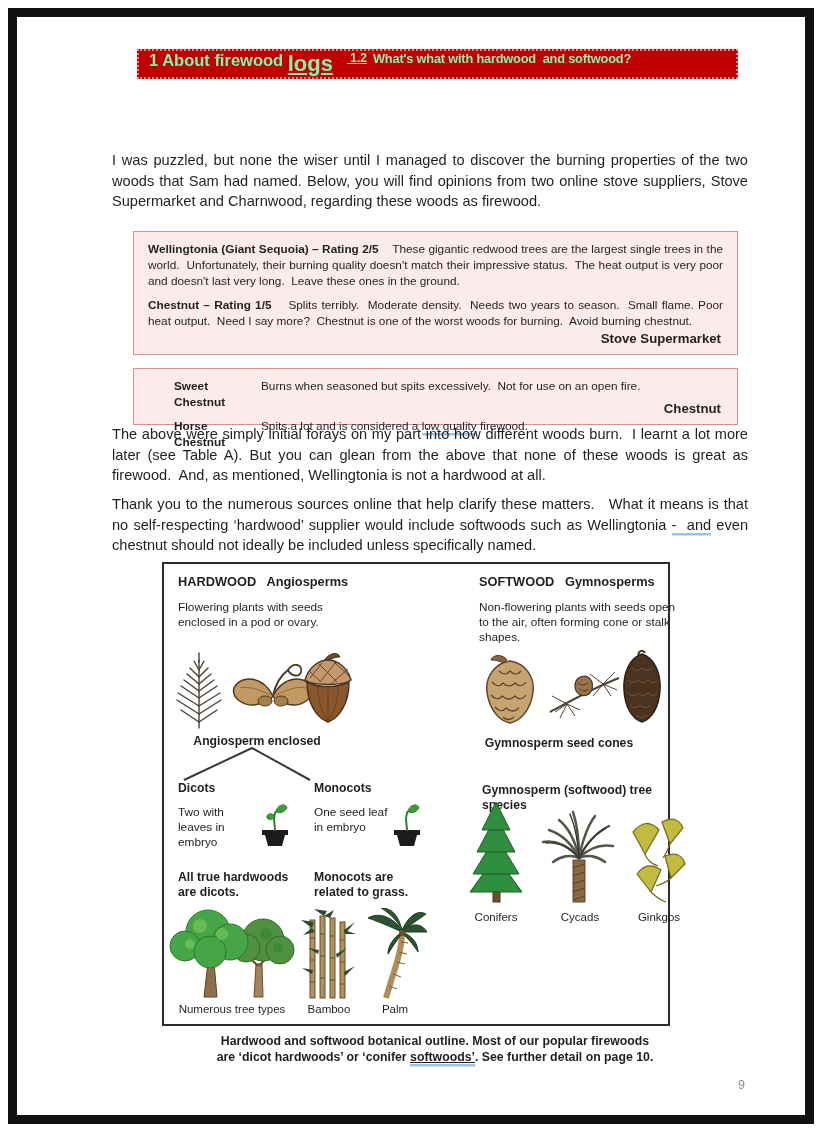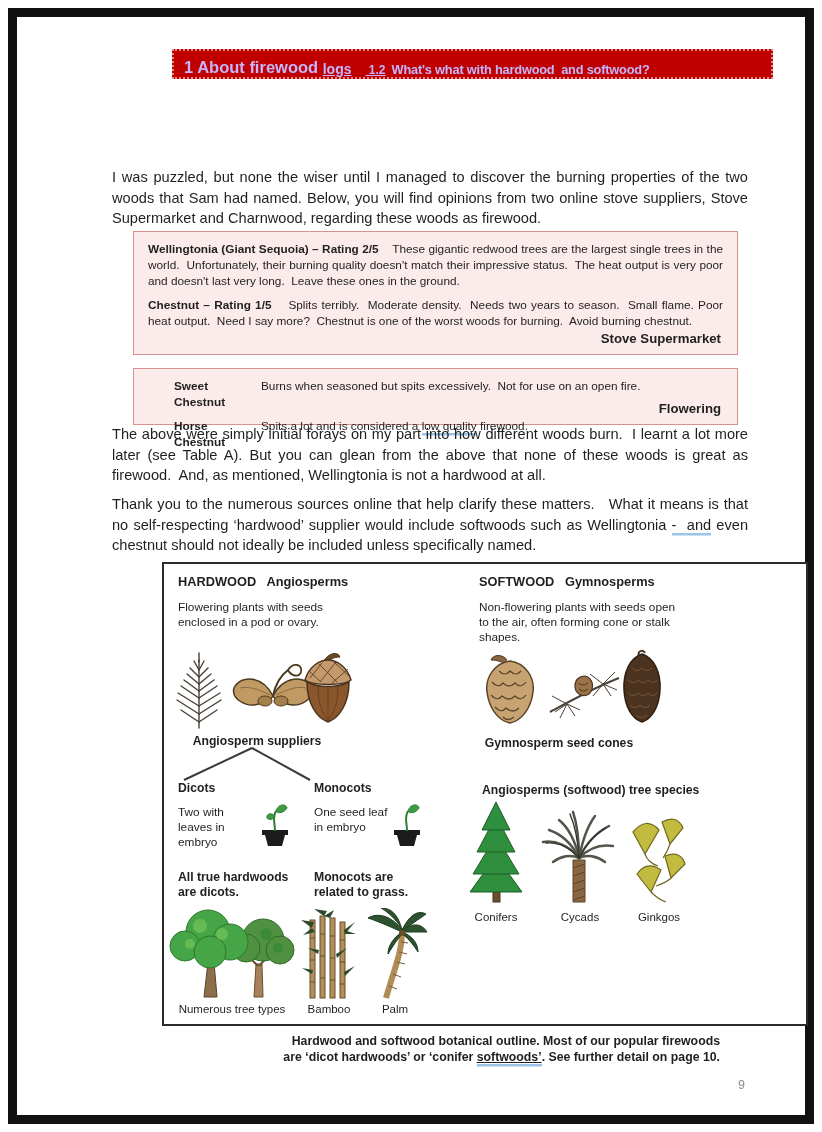--- a/index.html
+++ b/index.html
@@ -2,85 +2,85 @@
 <html><head>
 <meta charset="utf-8">
 <style>
   html,body{margin:0;padding:0;background:#ffffff;}
   .page{position:relative;width:822px;height:1132px;background:#ffffff;overflow:hidden;
         font-family:"Liberation Sans", sans-serif;color:#1f1f1f;}
   .frame{position:absolute;left:8px;top:8px;width:806px;height:1116px;
          border:9px solid #111111;box-sizing:border-box;}
   
   .banner{position:absolute;left:137px;top:49px;width:601px;height:30px;background:#c00000;
-          border:2px dotted #e08a8a;box-sizing:border-box;display:flex;align-items:flex-end;
-          padding:0 10px;color:#c4b5fd;margin-left:35px;}
+          border:2px dotted #e08a8a;box-sizing:border-box;display:flex;align-items:flex-start;
+          padding:0 10px;color:#86efac;}
   .banner .t-main{font-size:16.5px;font-weight:bold;white-space:pre;}
-  .banner .t-logs{font-size:14px;font-weight:bold;text-decoration:underline;}
+  .banner .t-logs{font-size:22px;font-weight:bold;text-decoration:underline;}
   .banner .t-num{font-size:12px;font-weight:bold;margin-left:14px;white-space:pre;text-decoration:underline;}
   .banner .t-q{font-size:12.8px;font-weight:bold;margin-left:6px;white-space:pre;letter-spacing:-0.2px;}
   
   .para{position:absolute;left:112px;width:636px;font-size:14.6px;line-height:20.5px;
         text-align:justify;white-space:pre-wrap;}
   
   .qbox{position:absolute;left:133px;width:605px;background:#fcebeb;border:1px solid #d89090;
         box-sizing:border-box;padding:9px 14px 6px 14px;}
   .qbox p{margin:0 0 7px 0;font-size:11.8px;line-height:16.2px;text-align:justify;white-space:pre-wrap;}
   .qbox .lead{font-weight:bold;}
   .attribution{position:absolute;right:16px;bottom:8px;font-weight:bold;font-size:13.2px;}
   .crow{display:flex;font-size:11.8px;line-height:16px;margin-bottom:8px;}
   .crow .lead{font-weight:bold;margin-left:26px;width:87px;flex:none;}
   .crow .ctext{white-space:pre-wrap;}
   .blue-ul{box-shadow:0 2.5px 0 #9dc3e6;}
   .blue-ul-dark{box-shadow:0 2.5px 0 #9dc3e6;text-decoration:underline;}
   
-  .diagram{position:absolute;left:162px;top:562px;width:646px;height:464px;background:#ffffff;
+  .diagram{position:absolute;left:162px;top:562px;width:508px;height:464px;background:#ffffff;
            border:2px solid #2b2b2b;box-sizing:border-box;font-size:11.8px;line-height:15px;}
   .d-abs{position:absolute;}
   .d-head{font-weight:bold;font-size:12.8px;white-space:pre;}
   .d-sub{font-weight:bold;font-size:12.2px;}
   .d-note{font-weight:bold;font-size:12.2px;line-height:15px;}
   .d-label{font-size:11.5px;text-align:center;}
   .ill{display:block;}
   
-  .caption{position:absolute;left:150px;top:1034px;width:570px;text-align:right;
+  .caption{position:absolute;left:150px;top:1034px;width:570px;text-align:center;
            font-weight:bold;font-size:12.3px;line-height:15.5px;}
   .pageno{position:absolute;left:738px;top:1078px;color:#8d8d8d;font-size:12.5px;}
 </style>
 </head>
 <body>
 
 <div class="page">
   <div class="frame"></div>
 
   <div class="banner">
     <span class="t-main">1 About firewood </span>
       <span class="t-logs">logs</span>
     <span class="t-num"> 1.2</span>
     <span class="t-q">What's what with hardwood  and softwood?</span>
   </div>
 
-  <div class="para" style="top:150px;margin-top:17px;">I was puzzled, but none the wiser until I managed to discover the burning properties of the two woods that Sam had named. Below, you will find opinions from two online stove suppliers, Stove Supermarket and Charnwood, regarding these woods as firewood.</div>
+  <div class="para" style="top:150px;">I was puzzled, but none the wiser until I managed to discover the burning properties of the two woods that Sam had named. Below, you will find opinions from two online stove suppliers, Stove Supermarket and Charnwood, regarding these woods as firewood.</div>
 
   <div class="qbox" style="top:231px;height:124px;">
     <p><span class="lead">Wellingtonia (Giant Sequoia) – Rating 2/5</span><span>    These gigantic redwood trees are the largest single trees in the world.  Unfortunately, their burning quality doesn't match their impressive status.  The heat output is very poor and doesn't last very long.  Leave these ones in the ground.</span></p>
     <p><span class="lead">Chestnut – Rating 1/5</span><span>    Splits terribly.  Moderate density.  Needs two years to season.  Small flame. Poor heat output.  Need I say more?  Chestnut is one of the worst woods for burning.  Avoid burning chestnut.</span></p>
     <span class="attribution">Stove Supermarket</span>
   </div>
 
   <div class="qbox" style="top:368px;height:57px;">
     <div class="crow">
       <span class="lead">Sweet Chestnut</span>
       <span class="ctext">Burns when seasoned but spits excessively.  Not for use on an open fire.</span>
     </div>
     <div class="crow">
       <span class="lead">Horse Chestnut</span>
       <span class="ctext"><span>Spits a lot and is considered a </span><span class="blue-ul">low quality</span><span> firewood.</span></span>
     </div>
-    <span class="attribution">Flowering</span>
+    <span class="attribution">Chestnut</span>
   </div>
 
   <div class="para" style="top:424px;">The above were simply initial forays on my part into how different woods burn.  I learnt a lot more later (see Table A). But you can glean from the above that none of these woods is great as firewood.  And, as mentioned, Wellingtonia is not a hardwood at all.</div>
 
   <div class="para" style="top:494px;"><span>Thank you to the numerous sources online that help clarify these matters.   What it means is that no self-respecting ‘hardwood’ supplier would include softwoods such as Wellingtonia </span><span class="blue-ul">-  and</span><span> even chestnut should not ideally be included unless specifically named.</span></div>
 
   <div class="diagram">
 
     <div class="d-abs d-head" style="left:14px;top:10px;">HARDWOOD   Angiosperms</div>
     <div class="d-abs" style="left:14px;top:36px;width:170px;">Flowering plants with seeds enclosed in a pod or ovary.</div>
@@ -129,21 +129,21 @@
           <path d="M38,12 L53,26"></path>
       </g>
       <path d="M11,32 C11,54 21,68 32,72 C43,68 53,54 53,32 C42,38 22,38 11,32 Z" fill="#8a562c" stroke="#4a3420" stroke-width="1.5"></path>
       <g stroke="#6b3f1e" stroke-width="1" fill="none">
         <path d="M22,37 C22,52 26,64 32,70"></path>
         <path d="M42,37 C42,52 38,64 32,70"></path>
         <path d="M32,38 L32,71"></path>
       </g>
     </svg>
 
-    <div class="d-abs d-sub" style="left:3px;top:170px;width:180px;text-align:center;">Angiosperm suppliers</div>
+    <div class="d-abs d-sub" style="left:3px;top:170px;width:180px;text-align:center;">Angiosperm enclosed</div>
 
     <svg class="d-abs" style="left:10px;top:181px;" width="150" height="38" viewBox="0 0 150 38">
       <line x1="78" y1="3" x2="10" y2="35" stroke="#3a3a3a" stroke-width="2"></line>
       <line x1="78" y1="3" x2="136" y2="35" stroke="#3a3a3a" stroke-width="2"></line>
     </svg>
 
     <div class="d-abs d-sub" style="left:14px;top:217px;">Dicots</div>
     <div class="d-abs" style="left:14px;top:241px;width:80px;">Two with leaves in embryo</div>
     <svg class="d-abs ill" style="left:94px;top:238px;" width="34" height="44" viewBox="0 0 34 44">
       <rect x="4" y="28" width="26" height="5" fill="#1c1c1c"></rect>
@@ -273,21 +273,21 @@
         <path d="M12,19 q5,5 10,0 q5,5 10,0"></path>
         <path d="M8,31 q5,5 10,0 q5,5 10,0 q5,5 9,0"></path>
         <path d="M8,44 q5,5 10,0 q5,5 10,0 q5,5 9,0"></path>
         <path d="M10,56 q5,5 10,0 q5,5 10,0"></path>
         <path d="M16,66 q5,5 11,0"></path>
       </g>
     </svg>
 
     <div class="d-abs d-sub" style="left:300px;top:172px;width:190px;text-align:center;">Gymnosperm seed cones</div>
 
-    <div class="d-abs d-sub" style="left:318px;top:219px;">Angiosperms (softwood) tree species</div>
+    <div class="d-abs d-sub" style="left:318px;top:219px;">Gymnosperm (softwood) tree species</div>
 
     <svg class="d-abs ill" style="left:305px;top:236px;" width="54" height="104" viewBox="0 0 54 104">
       <rect x="24" y="88" width="7" height="14" fill="#6b4f2a" stroke="#4a3420"></rect>
       <g fill="#2f8f3e" stroke="#1d5c27" stroke-width="1">
         <polygon points="27,56 1,92 53,92"></polygon>
         <polygon points="27,36 4,74 50,74"></polygon>
         <polygon points="27,16 8,52 46,52"></polygon>
         <polygon points="27,2 13,30 41,30"></polygon>
       </g>
     </svg>

